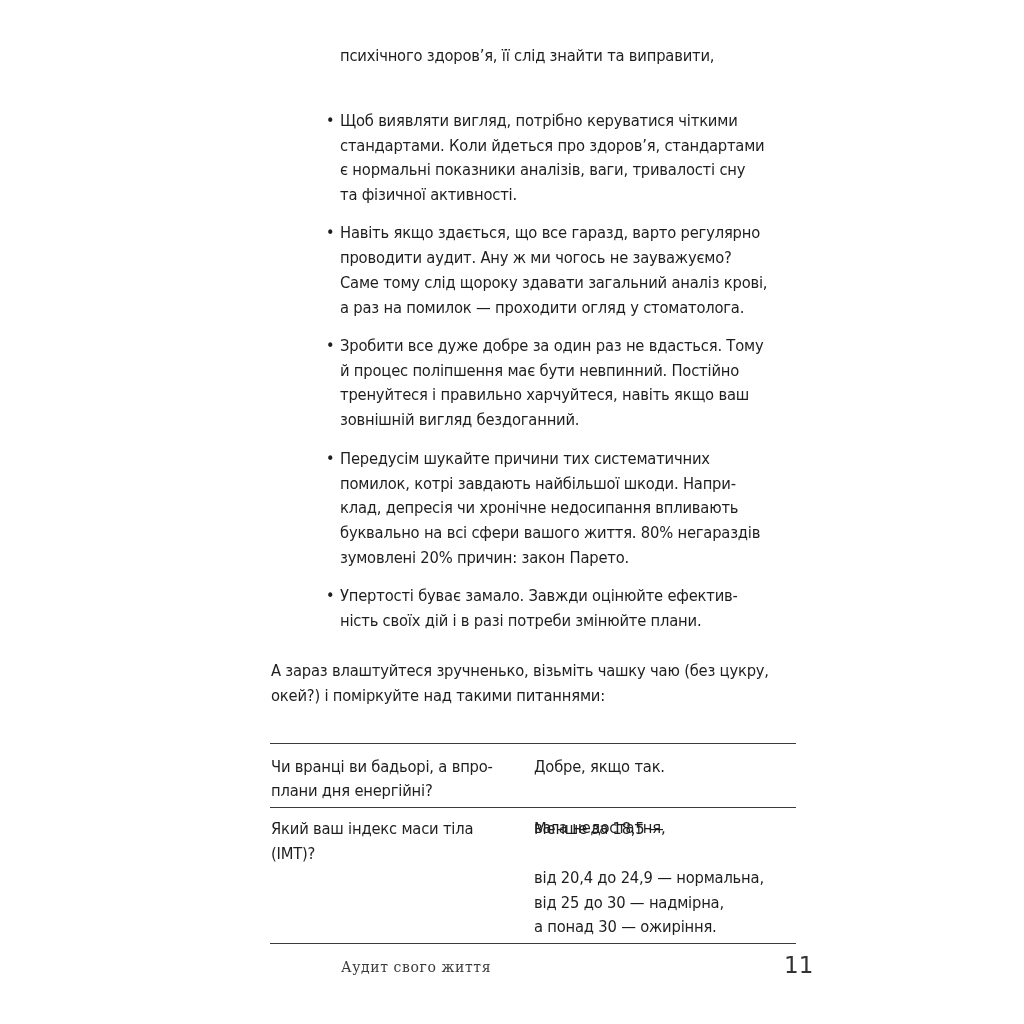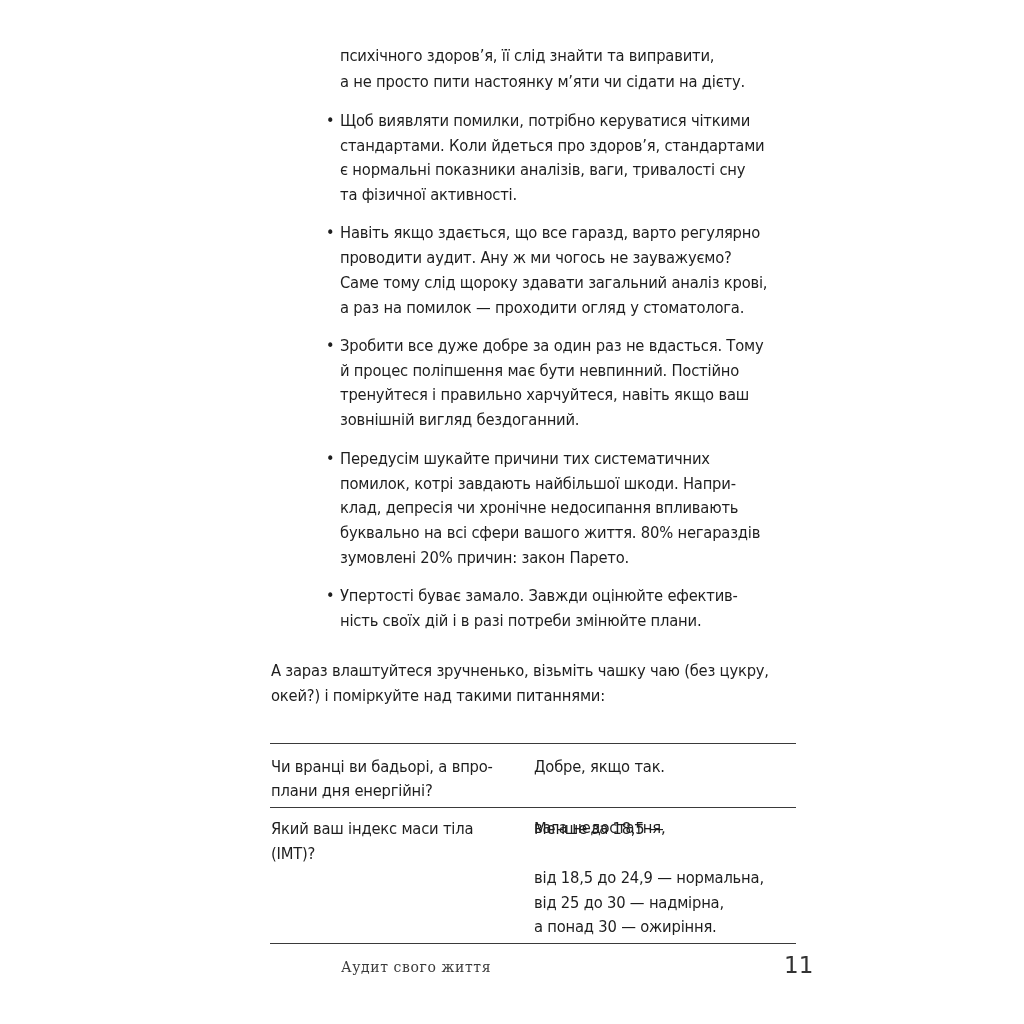--- a/index.html
+++ b/index.html
@@ -13,25 +13,24 @@
                   font-size:14px; letter-spacing:0.6px; color:#3a3a3a; white-space:nowrap; }
   .page-num { position:absolute; left:784px; top:952px; font-family:"DejaVu Sans","Liberation Sans",sans-serif;
               font-size:23px; color:#333; font-weight:400; }
 </style>
 </head>
 <body>
 
 <div class="page">
 
   <div class="line" style="left:340px;top:44px">психічного здоров’я, її слід знайти та виправити,</div>
-  <div class="line" style="left:340px;top:70px">а не просто пити настоянку м’яти чи сідати на дієту.</div>
 
   <div>
     <span class="bullet" style="left:326px;top:109px">•</span>
-    <div class="line" style="left:340px;top:109px">Щоб виявляти помилки, потрібно керуватися чіткими</div>
+    <div class="line" style="left:340px;top:109px">Щоб виявляти вигляд, потрібно керуватися чіткими</div>
     <div class="line" style="left:340px;top:134px">стандартами. Коли йдеться про здоров’я, стандартами</div>
     <div class="line" style="left:340px;top:158px">є нормальні показники аналізів, ваги, тривалості сну</div>
     <div class="line" style="left:340px;top:183px">та фізичної активності.</div>
   </div>
 
   <div>
     <span class="bullet" style="left:326px;top:221px">•</span>
     <div class="line" style="left:340px;top:221px">Навіть якщо здається, що все гаразд, варто регулярно</div>
     <div class="line" style="left:340px;top:246px">проводити аудит. Ану ж ми чогось не зауважуємо?</div>
     <div class="line" style="left:340px;top:271px">Саме тому слід щороку здавати загальний аналіз крові,</div>
@@ -75,21 +74,21 @@
       <div class="line" style="left:534px;top:755px">Добре, якщо так.</div>
     </div>
 
     <div class="rule" style="top:807px"></div>
 
     <div>
       <div class="line" style="left:271px;top:817px">Який ваш індекс маси тіла</div>
       <div class="line" style="left:271px;top:842px">(ІМТ)?</div>
       <div class="line" style="left:534px;top:817px">Менше за 18,5 —</div>
       <div class="line" style="left:534px;top:816px">вага недостатня,</div>
-      <div class="line" style="left:534px;top:866px">від 18,5 до 24,9 — нормальна,</div>
+      <div class="line" style="left:534px;top:866px">від 20,4 до 24,9 — нормальна,</div>
       <div class="line" style="left:534px;top:891px">від 25 до 30 — надмірна,</div>
       <div class="line" style="left:534px;top:915px">а понад 30 — ожиріння.</div>
     </div>
 
     <div class="rule" style="top:943px"></div>
   </div>
 
   <div class="footer-title">Аудит свого життя</div>
   <div class="page-num">11</div>
 </div>

